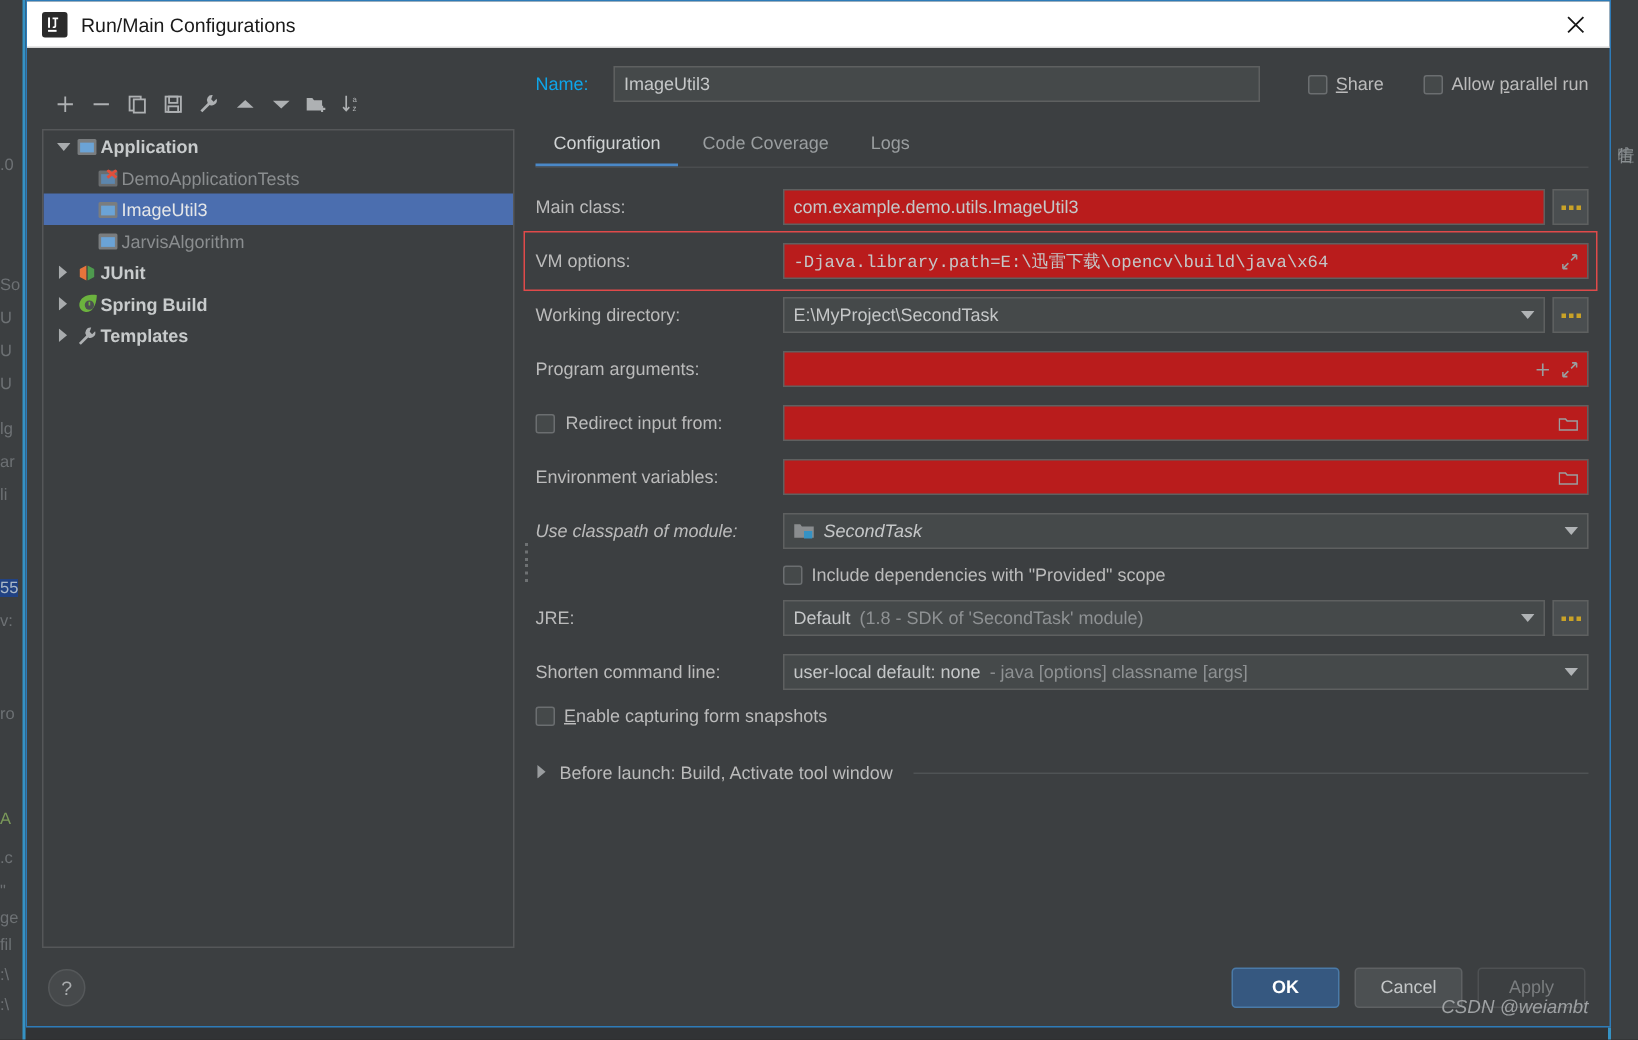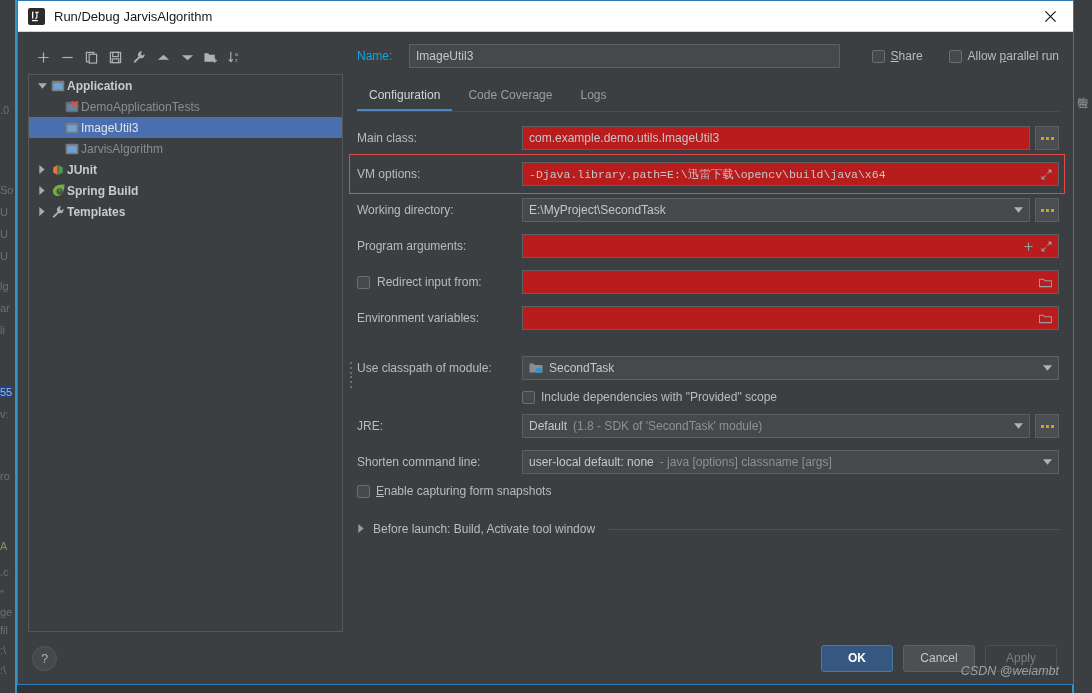--- a/index.html
+++ b/index.html
@@ -58,21 +58,21 @@
     margin-left:auto; width:46px; height:31px;
     display:flex; align-items:center; justify-content:center;
     color:#1a1a1a; font-size:17px; cursor:pointer;
   }
 
   
   #dlg-body { flex:1; display:flex; min-height:0; position:relative; }
 
   
   #left-pane {
-    width:325px; flex:0 0 325px; padding:12px 0 0 10px;
+    width:325px; flex:0 0 325px; padding:24px 0 0 10px;
     display:flex; flex-direction:column; min-height:0;
   }
   #tree-toolbar {
     height:26px; display:flex; align-items:center; gap:2px; padding-left:4px;
   }
   .tb-btn {
     width:22px; height:22px; display:flex; align-items:center; justify-content:center;
     cursor:pointer; border-radius:2px;
   }
   .tb-btn svg { display:block; }
@@ -255,21 +255,21 @@
 
   <div id="titlebar">
     <span class="ij-logo">
       <svg width="13" height="13" viewBox="0 0 16 16">
         <rect x="0" y="0" width="16" height="16" rx="2" fill="#2b2b2b"></rect>
         <rect x="2.5" y="2" width="1.6" height="8.5" fill="#ffffff"></rect>
         <path d="M6.2 2h4.6v1.4H9.2v5.6c0 1.1-.7 1.7-1.8 1.7-.5 0-.9-.1-1.2-.3l.4-1.2c.2.1.4.2.6.2.4 0 .6-.2.6-.7V3.4H6.2z" fill="#ffffff"></path>
         <rect x="2.5" y="12.2" width="7" height="1.6" fill="#ffffff"></rect>
       </svg>
     </span>
-    <span id="title-text">Run/Debug JarvisAlgorithm</span>
+    <span id="title-text">Run/Main Configurations</span>
     <div id="close-btn">
       <svg width="13" height="13" viewBox="0 0 14 14">
         <path d="M1.5 1.5 L12.5 12.5 M12.5 1.5 L1.5 12.5" stroke="#1a1a1a" stroke-width="1.3" fill="none"></path>
       </svg>
     </div>
   </div>
 
   <div id="dlg-body">
 
     <div id="left-pane">
@@ -572,21 +572,21 @@
                 <span>
                   <svg width="13" height="11" viewBox="0 0 14 12">
                     <path d="M0.5 2.5 H5 L6.2 4 H13.5 V10.5 H0.5 Z" fill="none" stroke="#9a9d9f" stroke-width="1.1"></path>
                   </svg>
                 </span>
               </span>
             </span>
           </span>
         </div>
 
-        <div class="frow" style="margin-top:14px;">
+        <div class="frow" style="font-style:italic;">
           <span class="flabel">Use classpath of module:</span>
           <span class="fctl">
             <span class="fcombo">
               <span class="val">
                 <span>
                   <svg width="14" height="12" viewBox="0 0 14 12" style="display:block">
                     <path d="M0.5 1.5 H4.5 L5.6 3 H13.5 V10.5 H0.5 Z" fill="#8a8d8f"></path>
                     <rect x="7" y="6" width="5.5" height="5" fill="#3592c4"></rect>
                   </svg>
                 </span>

